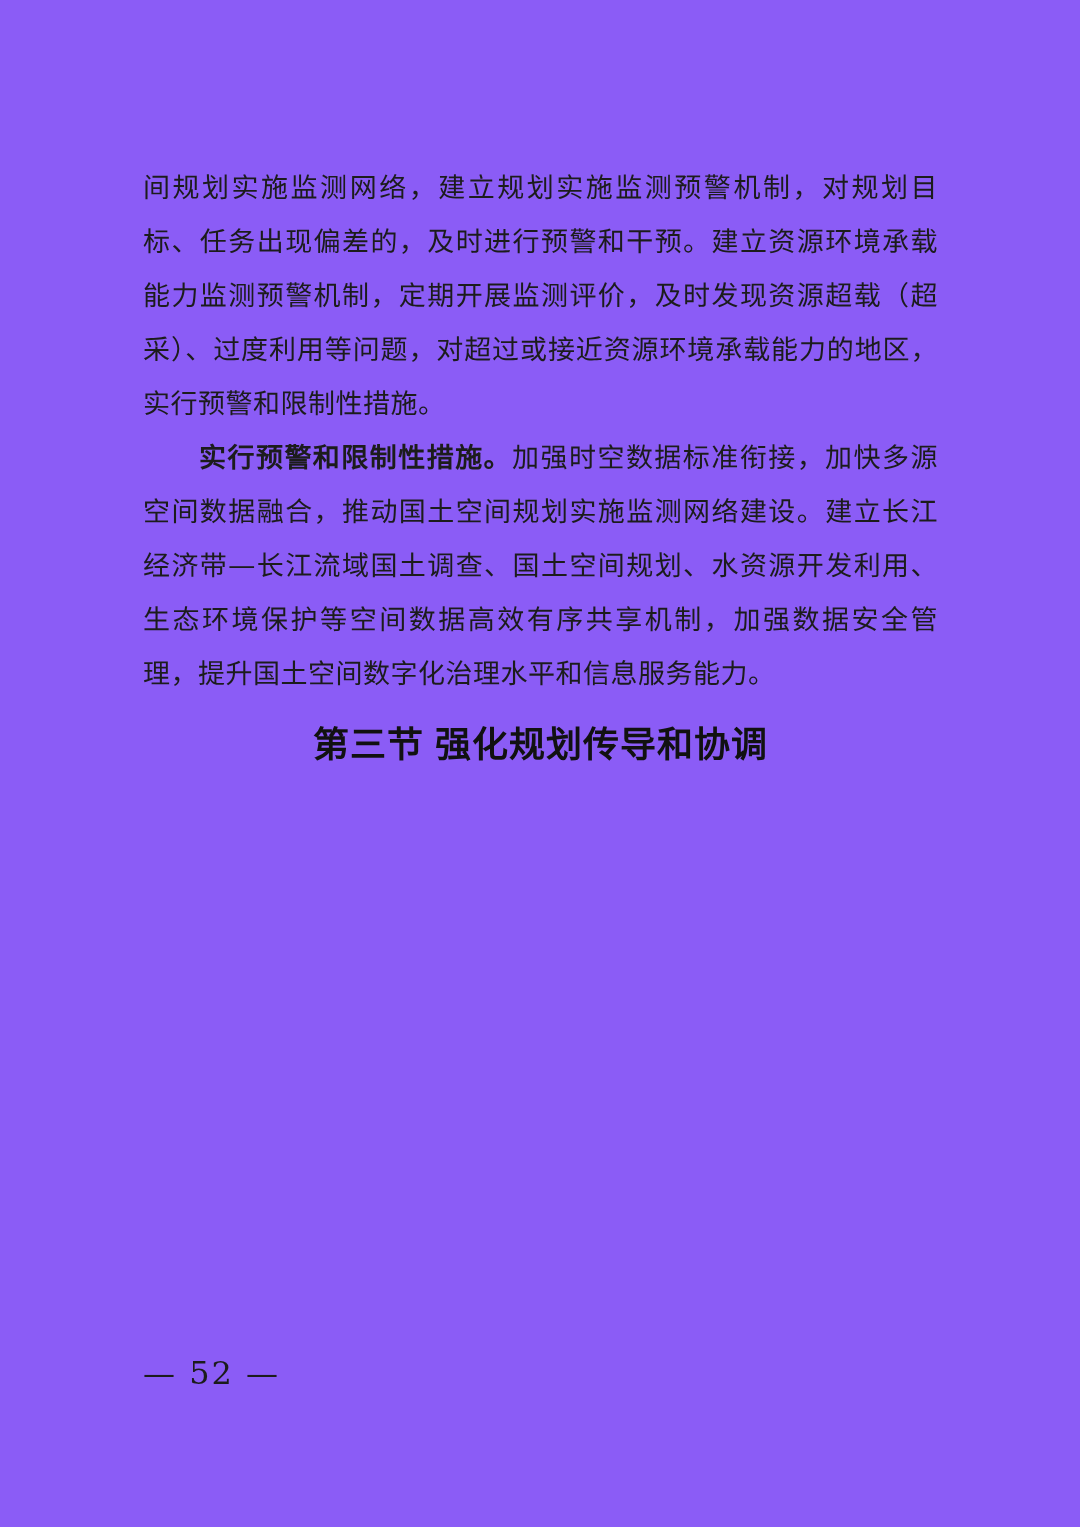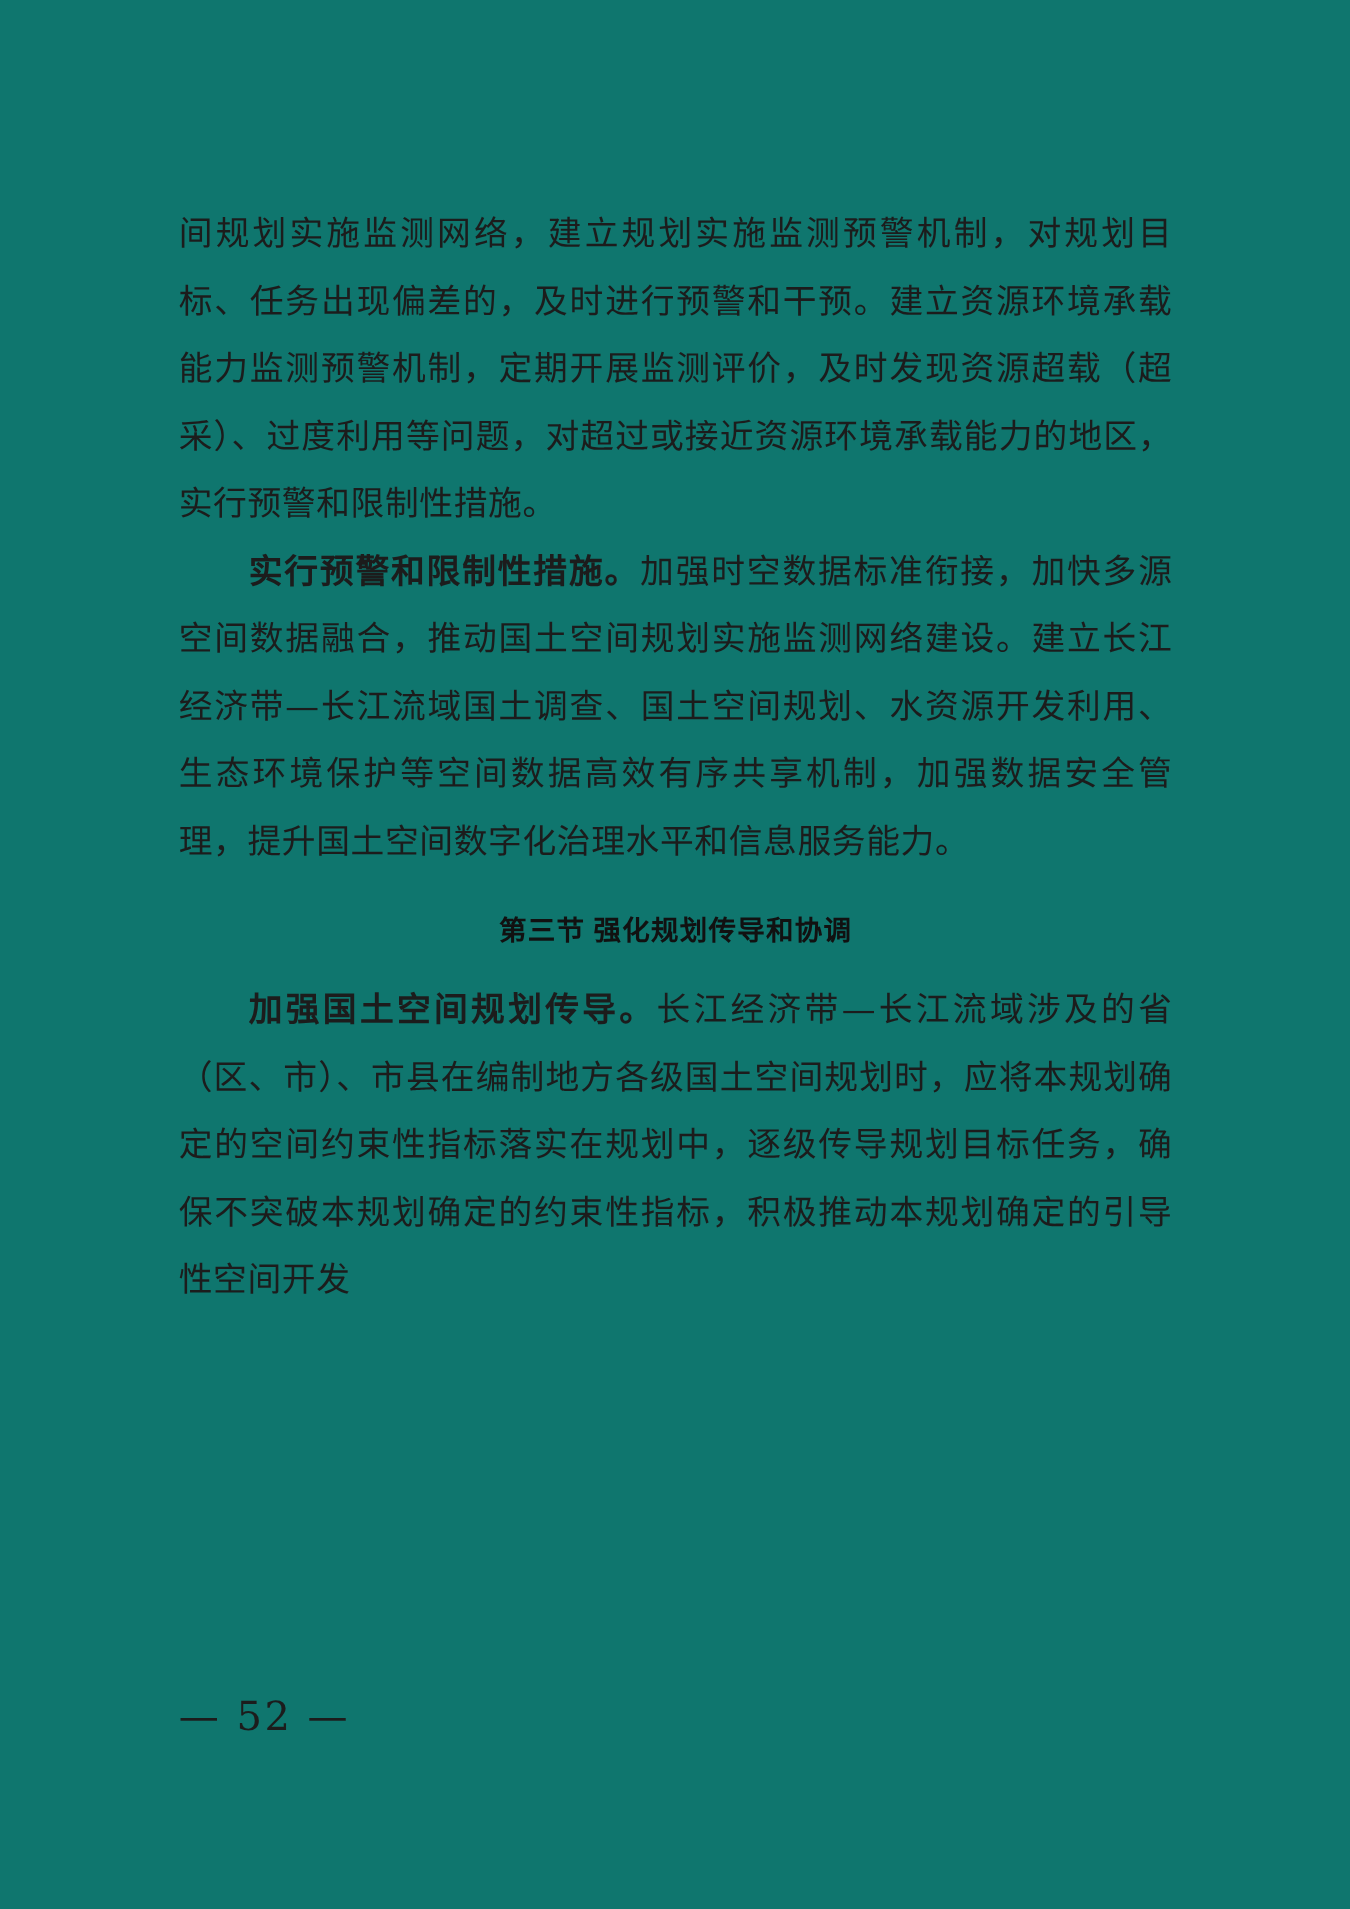--- a/index.html
+++ b/index.html
@@ -12,21 +12,21 @@
     height: 1527px;
     position: relative;
     font-family: "DejaVu Serif", "Liberation Serif", serif;
     color: #1c1c1c;
   }
   .page {
     position: absolute;
     left: 0; top: 0;
     width: 1080px;
     height: 1527px;
-    background: #0f766e;
+    background: #8b5cf6;
     overflow: hidden;
   }
   .body-text {
     position: absolute;
     left: 143px;
     top: 161px;
     width: 795px;
     font-size: 27px;
     line-height: 54px;
     text-align: justify;
@@ -42,23 +42,23 @@
     text-indent: 56px;
   }
   .lead {
     font-weight: bold;
   }
   h2.section-heading {
     margin: 17px 0 10px 0;
     padding: 0;
     text-align: center;
     text-indent: 0;
-    font-family: Liberation Serif, serif;
+    font-family: Liberation Sans, sans-serif;
     font-weight: bold;
-    font-size: 22px;
+    font-size: 36px;
     line-height: 54px;
     color: #111111;
     letter-spacing: 1px;
   }
   .page-footer {
     position: absolute;
     left: 143px;
     top: 1356px;
     font-size: 32px;
     line-height: 34px;
@@ -73,19 +73,18 @@
 
   <div class="body-text">
 
     <p class="para"><span>间规划实施监测网络，建立规划实施监测预警机制，对规划目标、任务出现偏差的，及时进行预警和干预。建立资源环境承载能力监测预警机制，定期开展监测评价，及时发现资源超载（超采）、过度利用等问题，对超过或接近资源环境承载能力的地区，实行预警和限制性措施。</span></p>
 
     <p class="para indent"><span class="lead">实行预警和限制性措施。</span><span>加强时空数据标准衔接，加快多源空间数据融合，推动国土空间规划实施监测网络建设。建立长江经济带—长江流域国土调查、国土空间规划、水资源开发利用、生态环境保护等空间数据高效有序共享机制，加强数据安全管理，提升国土空间数字化治理水平和信息服务能力。</span></p>
 
 
     <h2 class="section-heading">第三节 强化规划传导和协调</h2>
 
-    <p class="para indent"><span class="lead">加强国土空间规划传导。</span><span>长江经济带—长江流域涉及的省（区、市）、市县在编制地方各级国土空间规划时，应将本规划确定的空间约束性指标落实在规划中，逐级传导规划目标任务，确保不突破本规划确定的约束性指标，积极推动本规划确定的引导性空间开发</span></p>
 
   </div>
 
   <div class="page-footer">— 52 —</div>
 
 </div>
 
 </body></html>

